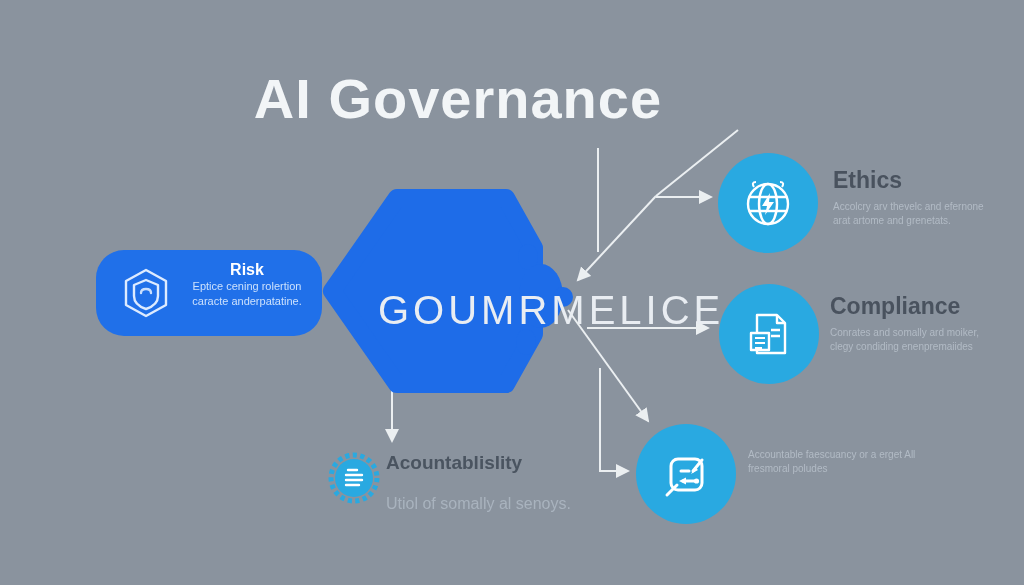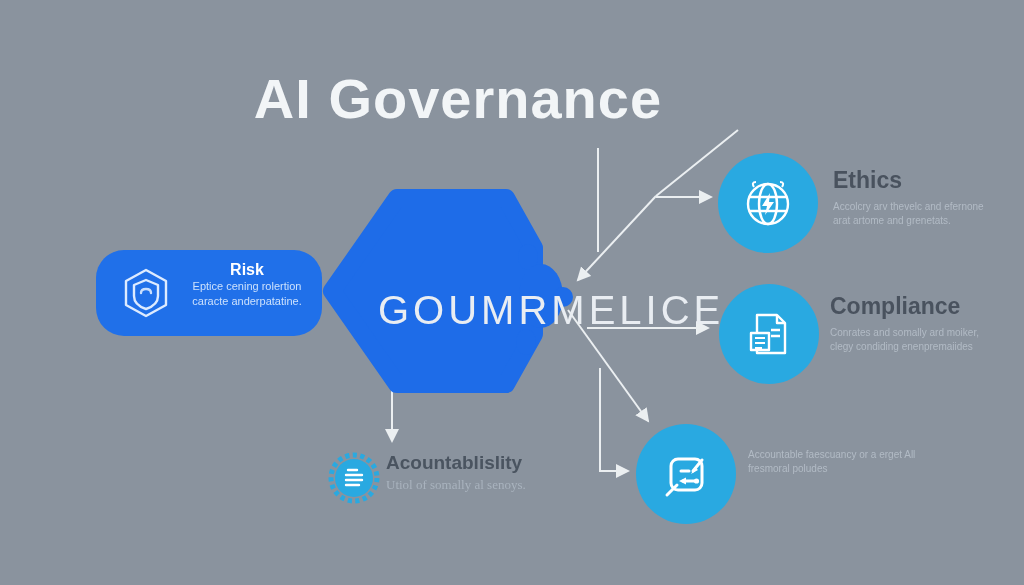--- a/index.html
+++ b/index.html
@@ -32,21 +32,21 @@
   .risk-title{font-size:16px;font-weight:700;color:#FFFFFF;}
   .risk-desc{font-size:11px;color:rgba(228,240,255,0.88);line-height:1.32;}
   .node-circle{
     border-radius:50%;
     background:#29A9E1;
     display:flex;align-items:center;justify-content:center;
   }
   .node-title{font-size:23px;font-weight:700;color:#49525E;}
   .node-desc{font-size:10px;color:#B2BBC5;line-height:1.35;margin-top:6px;}
   .acc-title{font-size:19px;font-weight:700;color:#4A5460;}
-  .acc-desc{font-size:13px;color:#A9B3BE;margin-top:3px;font-family:Liberation Serif, serif;}
+  .acc-desc{font-size:16px;color:#A9B3BE;margin-top:21px;}
   svg{display:block;}
 </style>
 </head>
 <body>
 
 <div class="stage">
 
   <svg class="abs" width="1024" height="585" style="left:0;top:0">
     <defs>
       <marker id="arw" markerWidth="9" markerHeight="9" refX="6" refY="3.5" orient="auto">

